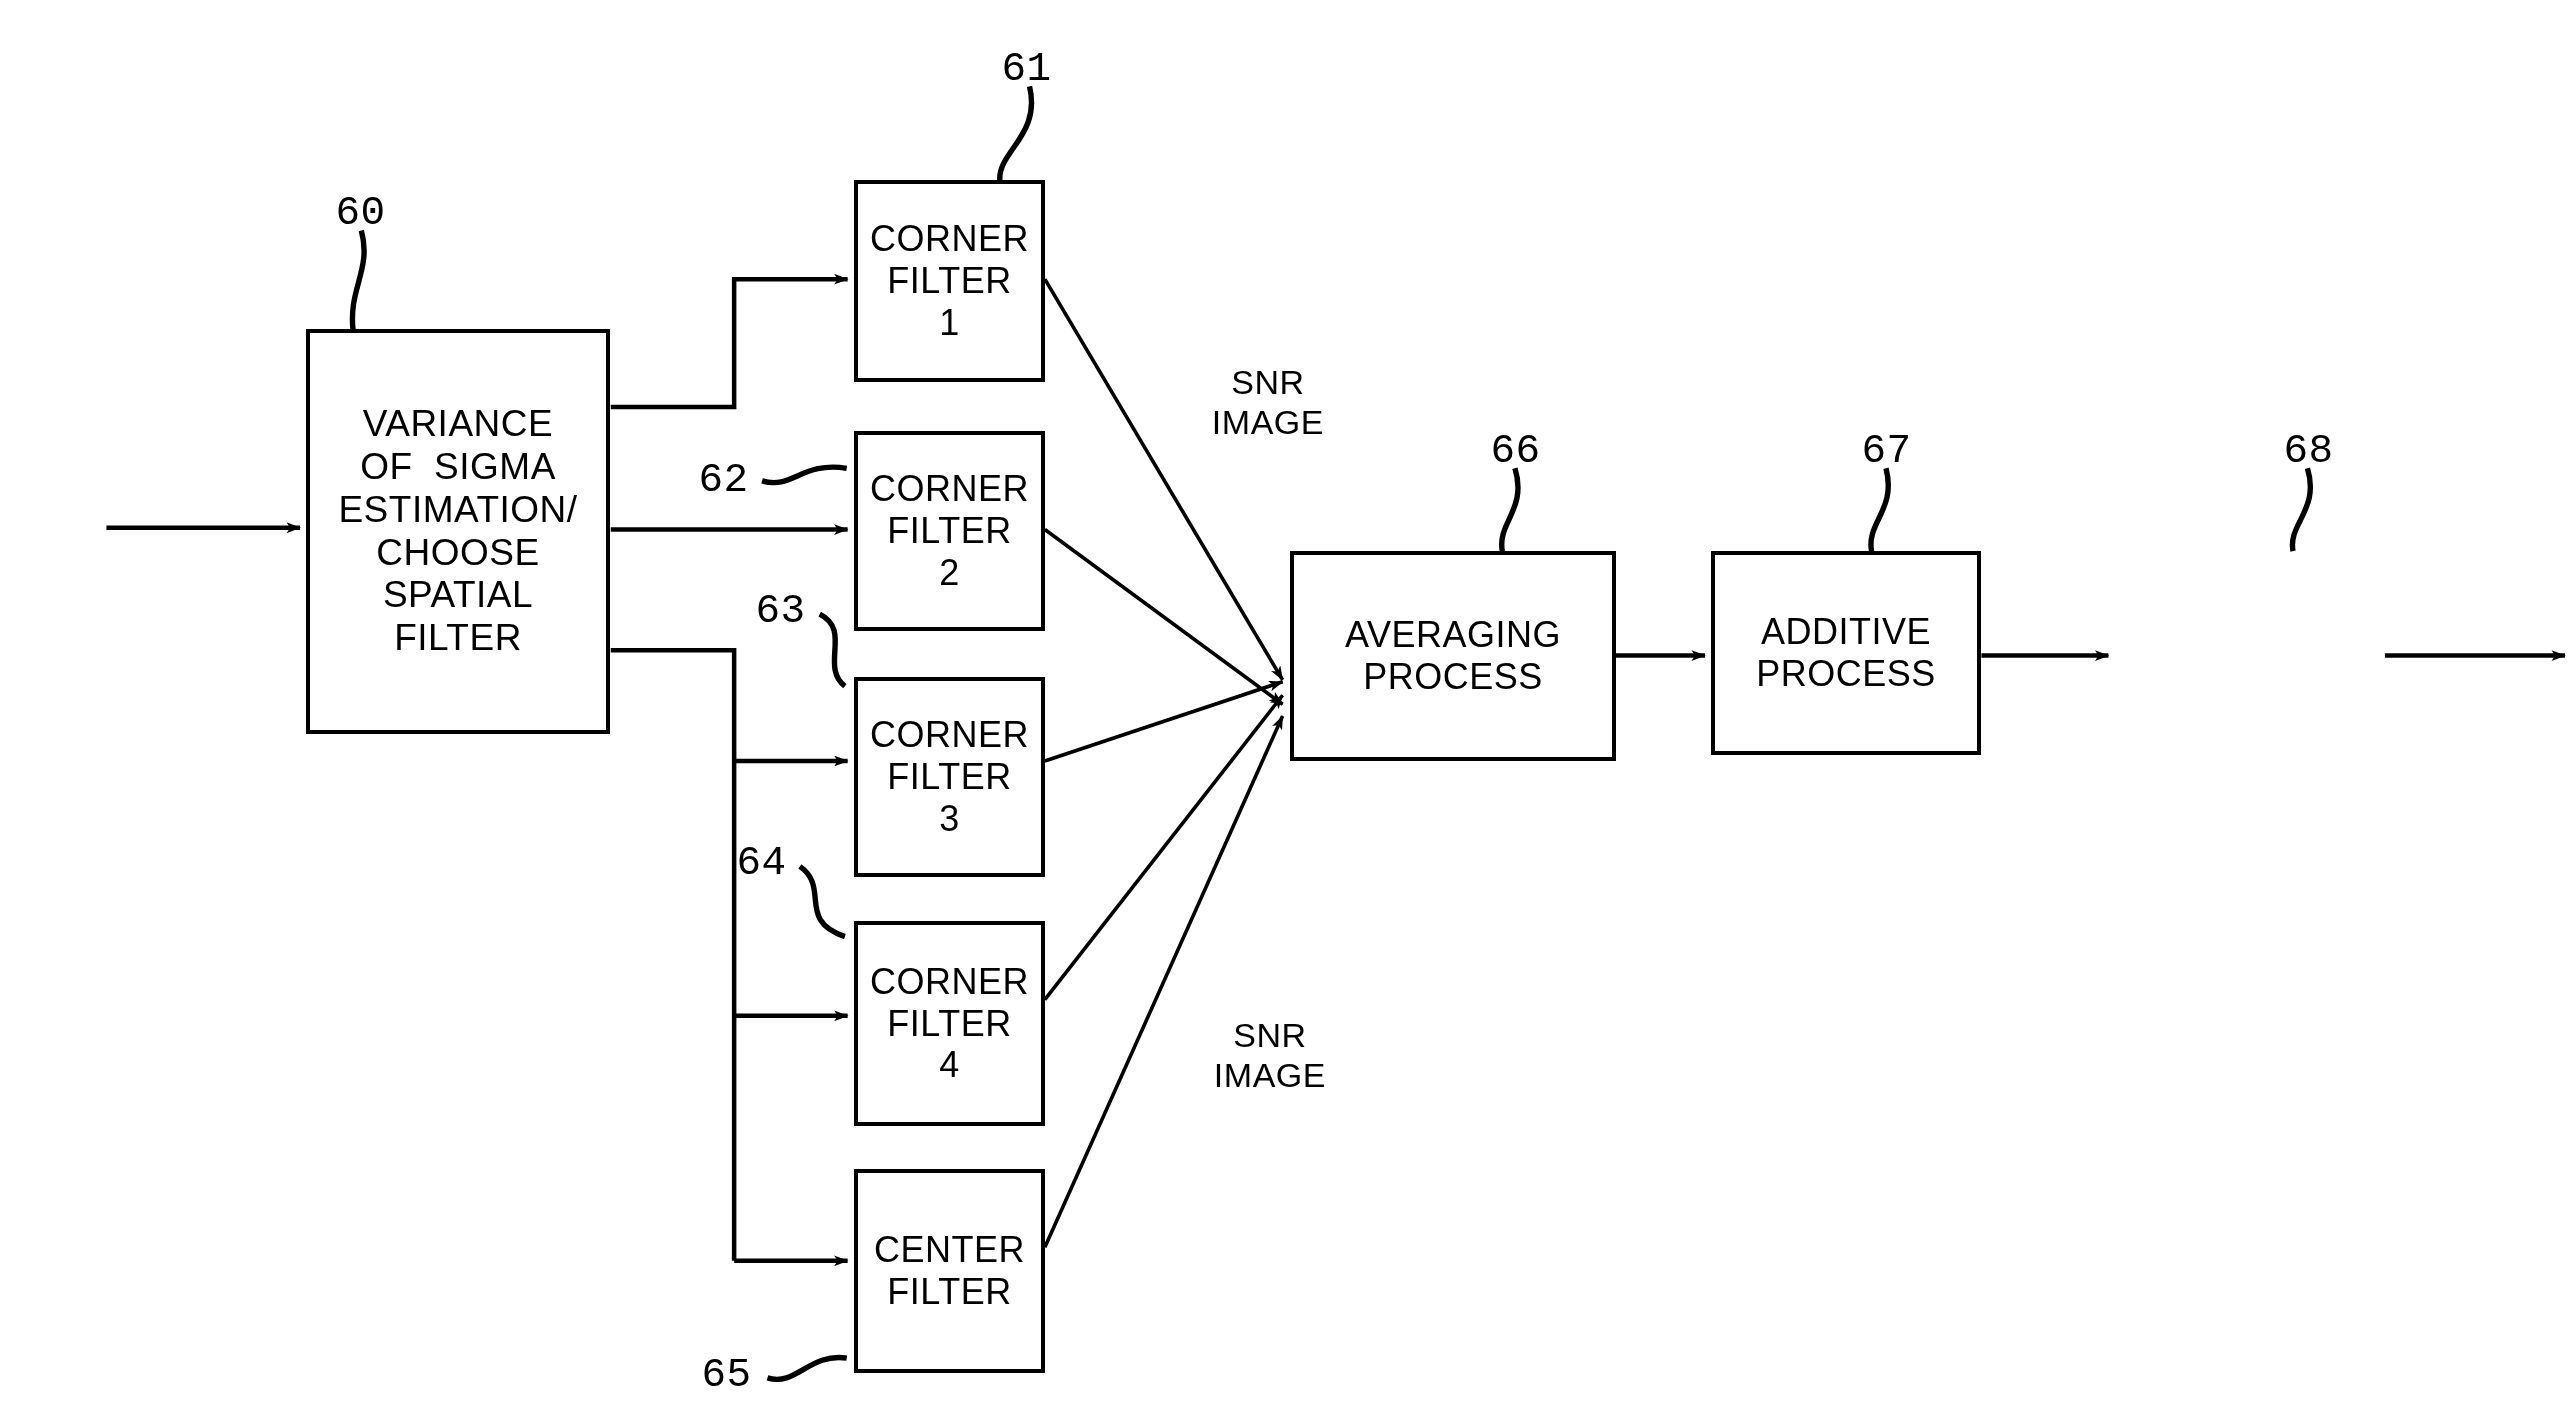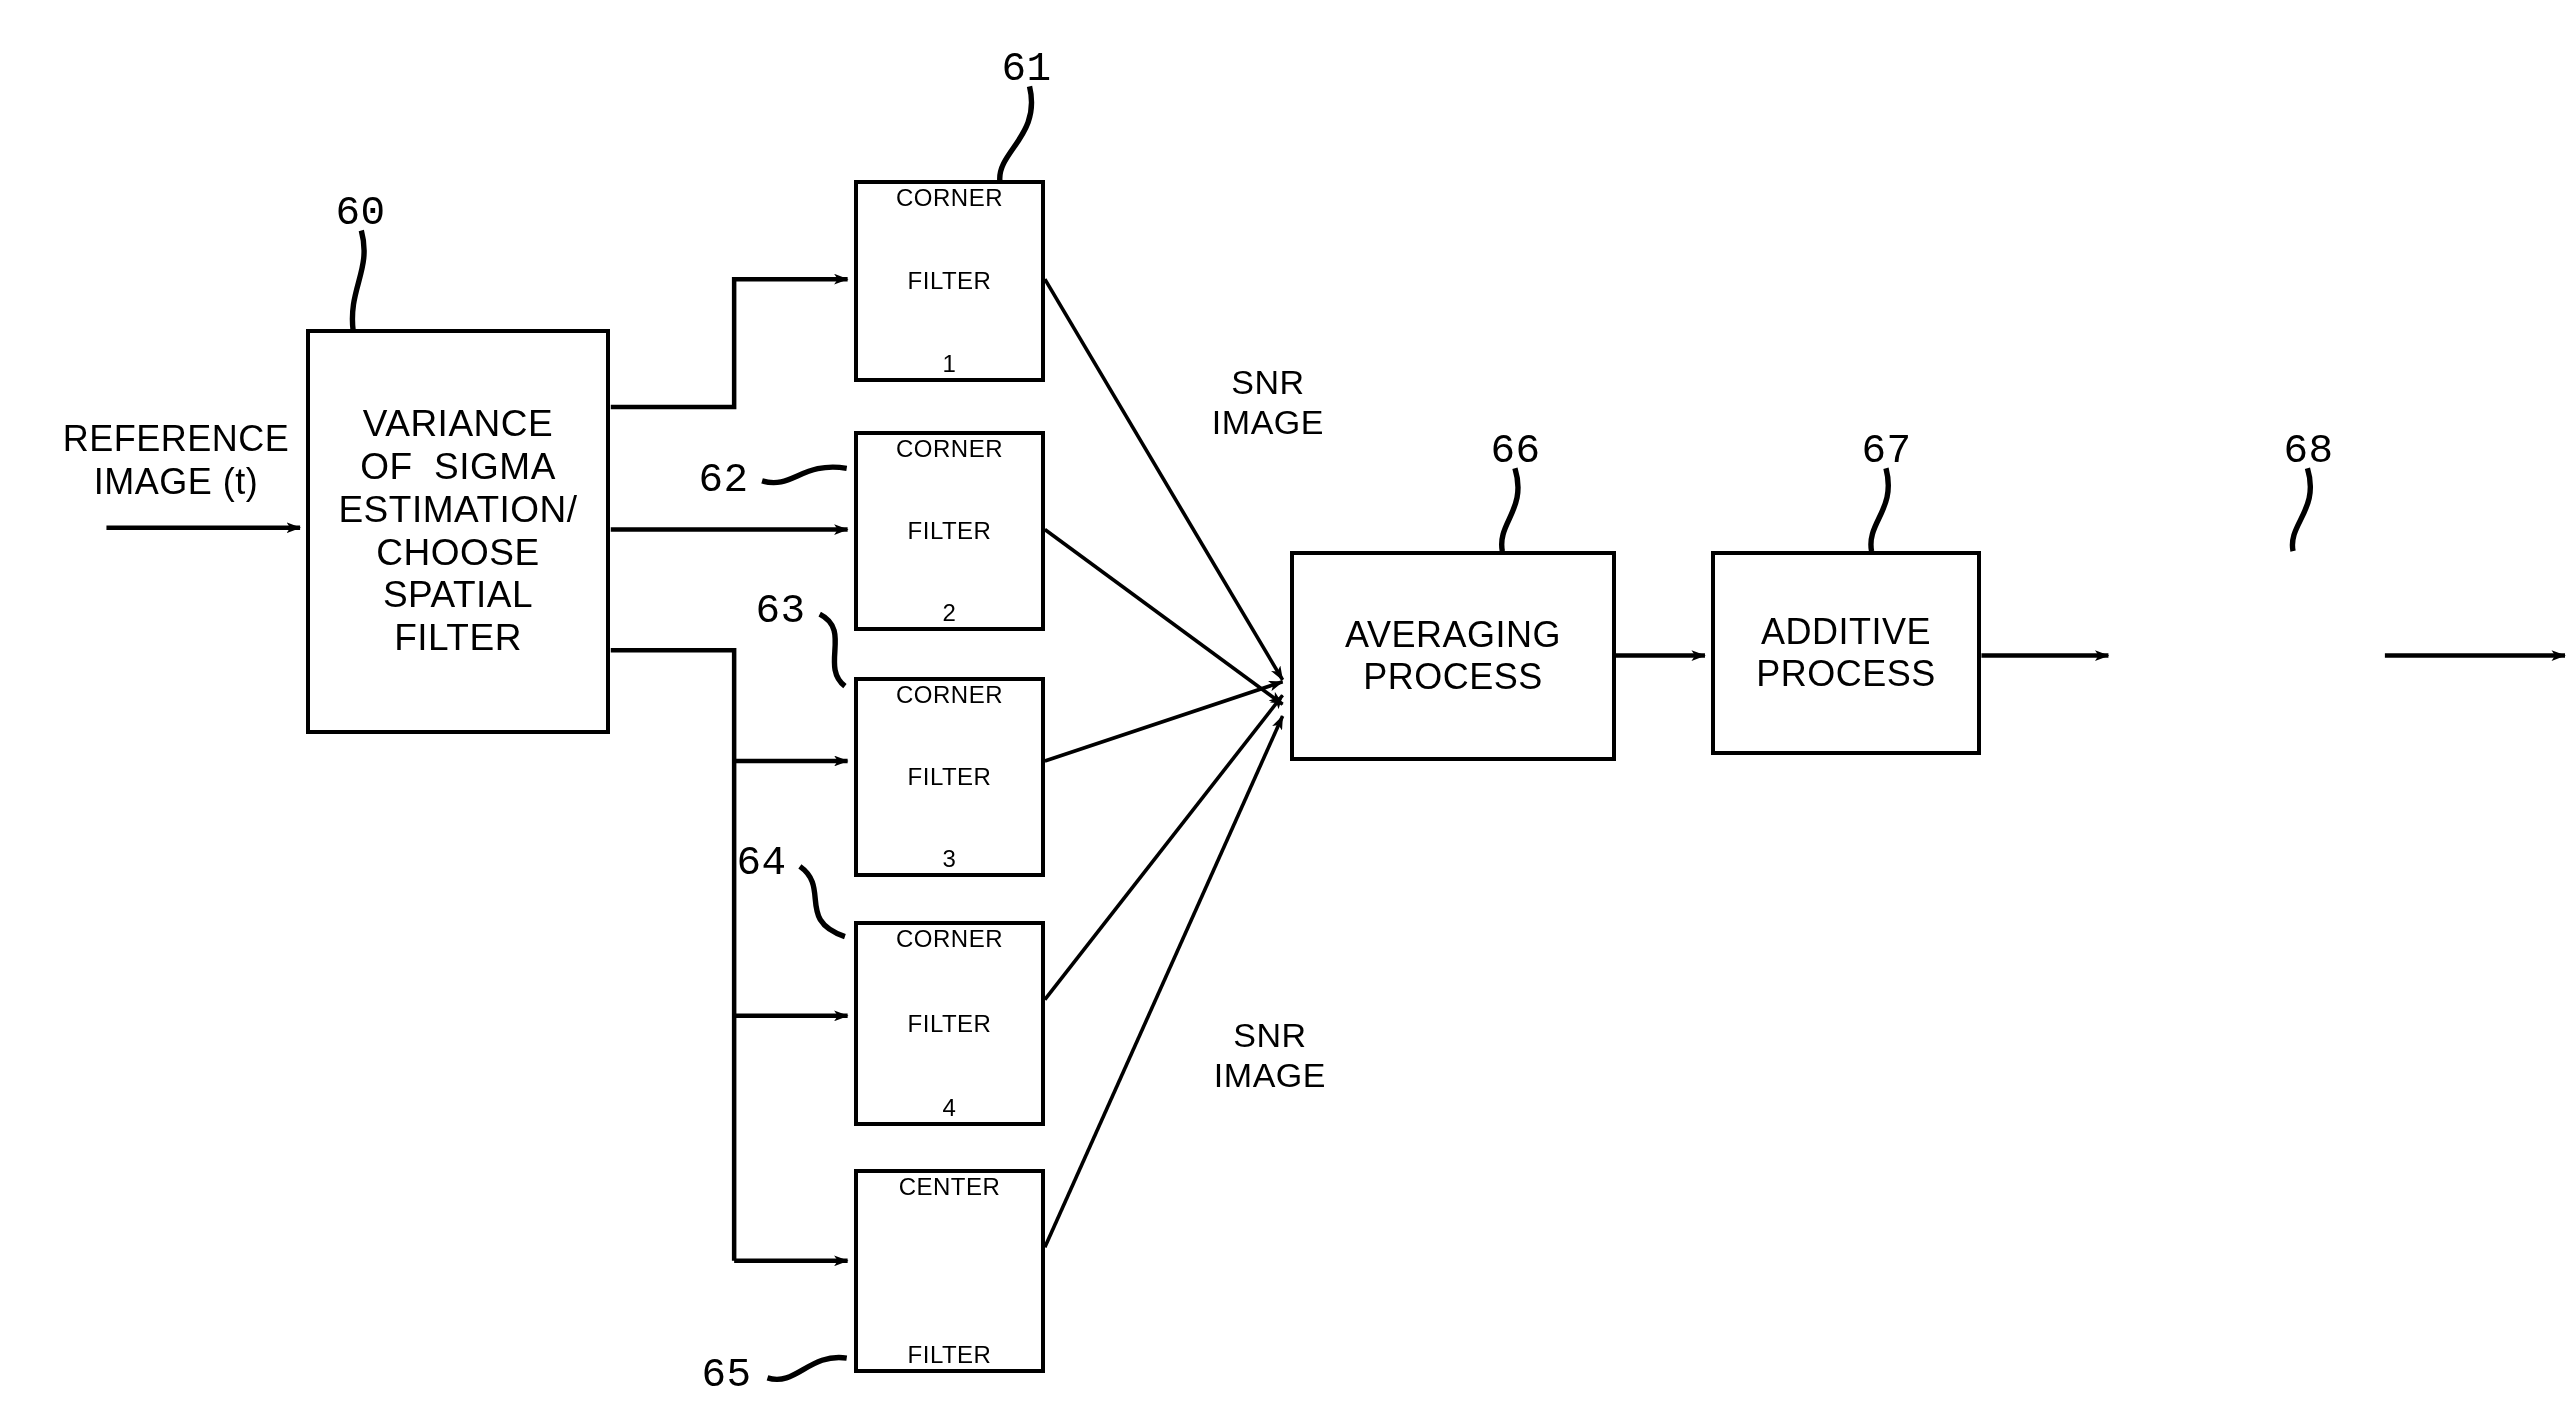--- a/index.html
+++ b/index.html
@@ -7,21 +7,21 @@
        font-family:"Liberation Sans",sans-serif;color:#000;}
   #stage{position:relative;width:2576px;height:1422px;background:#fff;}
   svg#wires{position:absolute;left:0;top:0;width:2576px;height:1422px;}
   .box{position:absolute;box-sizing:border-box;border:4.5px solid #000;background:#fff;
        display:flex;flex-direction:column;align-items:center;justify-content:center;
        text-align:center;line-height:1.16;letter-spacing:0.5px;}
   .box .ln{display:block;white-space:pre;}
   .freetext{position:absolute;text-align:center;line-height:1.18;white-space:pre;letter-spacing:0.5px;}
   .ref{font-size:36px;}
   .vx{font-size:37px;align-items:center;}
-  .cf{font-size:24px;justify-content:space-between;}
+  .cf{font-size:36px;}
   .proc{font-size:36px;}
   .snr{font-size:34px;}
   .num{font-size:41px;font-weight:400;font-family:Liberation Mono, monospace;}
 </style>
 </head>
 <body>
 
 <div id="stage">
 
   <svg id="wires" viewBox="0 0 2860 1579" xmlns="http://www.w3.org/2000/svg">
@@ -60,24 +60,20 @@
       <path d="M846,534 C880,544 890,512 940,520" stroke-width="6"></path>
       <path d="M910,682 C946,700 910,740 938,762" stroke-width="6"></path>
       <path d="M888,962 C922,986 884,1022 938,1040" stroke-width="6"></path>
       <path d="M852,1530 C884,1540 898,1502 940,1508" stroke-width="6"></path>
       <path d="M1682,520 C1696,566 1662,580 1668,612" stroke-width="6"></path>
       <path d="M2094,520 C2106,566 2072,580 2078,612" stroke-width="6"></path>
       <path d="M2562,520 C2576,566 2540,582 2546,612" stroke-width="6"></path>
     </g>
   </svg>
 
-  <div class="freetext ref" style="left:20px;top:376px;width:270px;">
-    <span class="ln">REFERENCE</span>
-    <span class="ln">IMAGE (t)</span>
-  </div>
 
   <div class="box vx" style="left:306px;top:329px;width:304px;height:405px;">
     <span class="ln">VARIANCE</span>
     <span class="ln">OF  SIGMA</span>
     <span class="ln">ESTIMATION/</span>
     <span class="ln">CHOOSE</span>
     <span class="ln">SPATIAL</span>
     <span class="ln">FILTER</span>
   </div>
 

